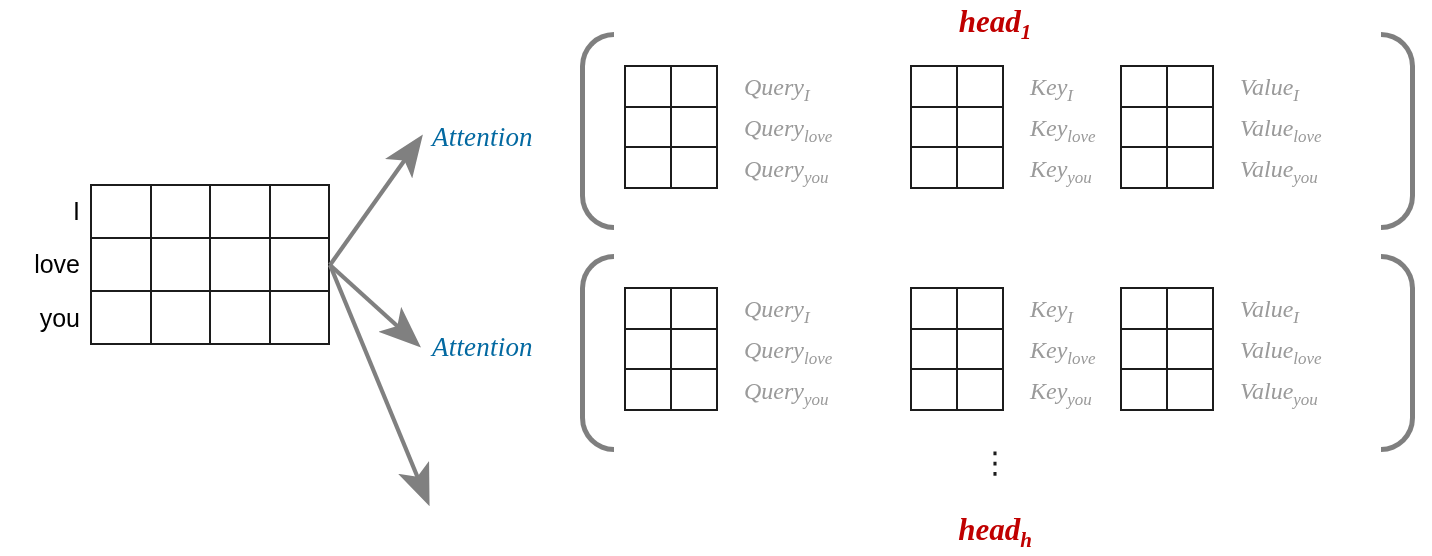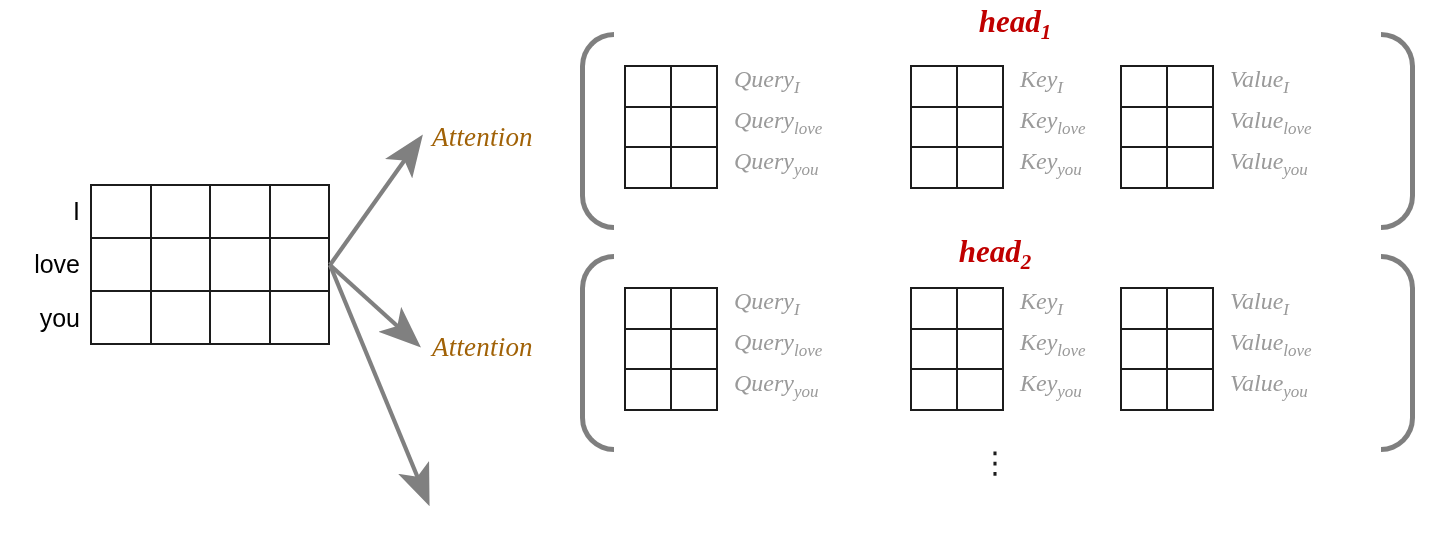--- a/index.html
+++ b/index.html
@@ -61,21 +61,21 @@
     width: 1432px; height: 556px;
     pointer-events: none;
   }
 
   
   .attention-label {
     position: absolute;
     font-family: "Liberation Serif", serif;
     font-style: italic;
     font-size: 27px;
-    color: #a16207;
+    color: #0369a1;
     white-space: nowrap;
     letter-spacing: 0.2px;
   }
   #attention-1 { left: 432px; top: 122px; }
   #attention-2 { left: 432px; top: 332px; }
 
   
   .head-title {
     position: absolute;
     font-family: "Liberation Serif", serif;
@@ -85,21 +85,21 @@
     color: #c00000;
     white-space: nowrap;
     text-align: center;
   }
   .head-title .sub {
     font-size: 21px;
     vertical-align: sub;
     font-style: italic;
     font-weight: bold;
   }
-  #head-1 { left: 910px; width: 210px; top: 4px; }
+  #head-1 { left: 890px; width: 210px; top: 4px; }
   #head-2 { left: 890px; width: 210px; top: 234px; }
   #head-h { left: 890px; width: 210px; top: 512px; }
 
   
   #vertical-ellipsis {
     position: absolute;
     left: 890px;
     width: 210px;
     top: 448px;
     text-align: center;
@@ -169,23 +169,24 @@
 
   .qkv-labels {
     margin-left: 16px;
     padding-top: 1px;
   }
   .qkv-label {
     font-family: "Liberation Serif", serif;
     font-style: italic;
     font-size: 24px;
     color: #9a9a9a;
-    line-height: 27px;
+    line-height: 42px;
     height: 41px;
     white-space: nowrap;
+    margin-left: 10px;
   }
   .qkv-label .sub {
     font-size: 17px;
     vertical-align: sub;
     font-style: italic;
   }
 </style>
 </head>
 <body>
 
@@ -272,21 +273,20 @@
         <div class="cell"></div>
       </div>
       <div class="qkv-labels">
         <div class="qkv-label"><span>Value</span><span class="sub">I</span></div>
         <div class="qkv-label"><span>Value</span><span class="sub">love</span></div>
         <div class="qkv-label"><span>Value</span><span class="sub">you</span></div>
       </div>
     </div>
   </div>
 
-  <div class="head-title" id="head-2"><span>head</span><span class="sub">2</span></div>
 
   <div class="head-group" id="head-group-2">
     <div class="bracket bracket-left"></div>
     <div class="bracket bracket-right"></div>
 
     <div class="qkv-block qkv-query">
       <div class="mini-matrix">
         <div class="cell"></div>
         <div class="cell"></div>
         <div class="cell"></div>
@@ -329,14 +329,15 @@
       <div class="qkv-labels">
         <div class="qkv-label"><span>Value</span><span class="sub">I</span></div>
         <div class="qkv-label"><span>Value</span><span class="sub">love</span></div>
         <div class="qkv-label"><span>Value</span><span class="sub">you</span></div>
       </div>
     </div>
   </div>
 
   <div id="vertical-ellipsis">⋮</div>
 
+  <div class="head-title" id="head-h"><span>head</span><span class="sub">h</span></div>
 
 </div>
 
 </body></html>

